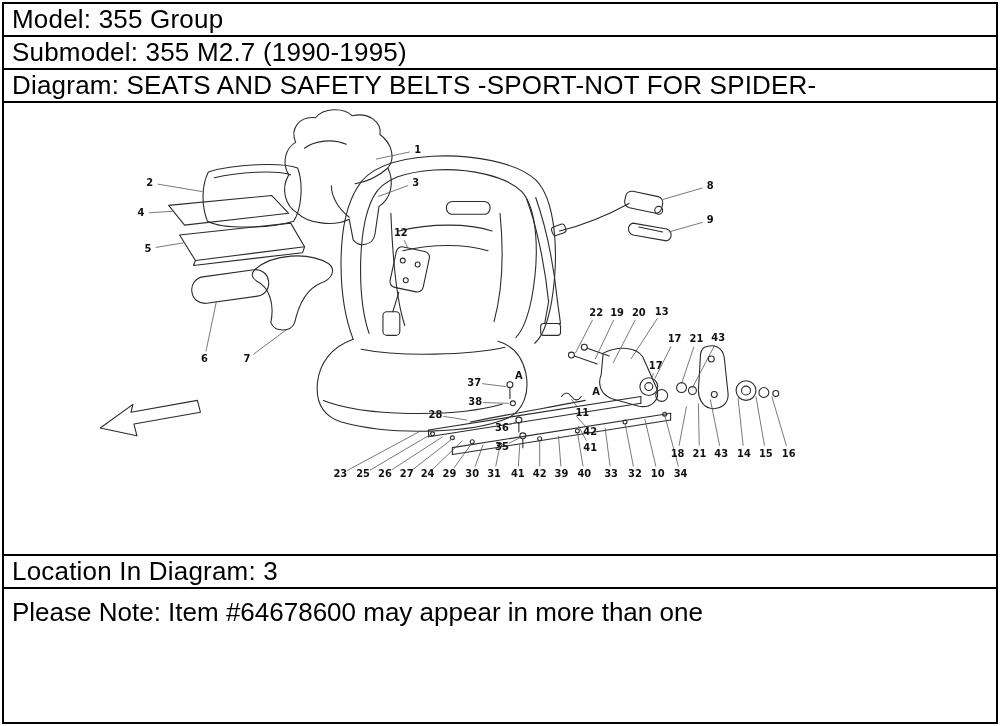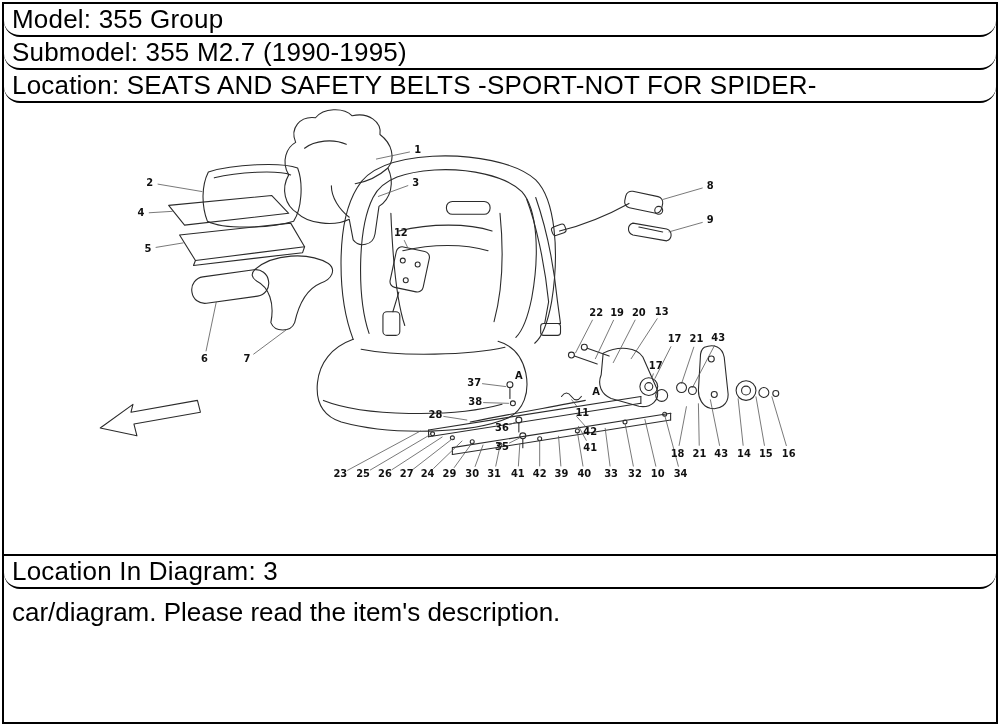--- a/index.html
+++ b/index.html
@@ -16,21 +16,21 @@
     box-sizing:content-box;
     background:var(--paper);
     display:flex;flex-direction:column;
   }
   .row{
     height:33px;flex:0 0 33px;
     border-bottom:2px solid var(--border);
     display:flex;align-items:center;
     padding-left:8px;box-sizing:border-box;
     font-size:26px;letter-spacing:0.2px;
-    white-space:nowrap;overflow:hidden;border-radius:16px;
+    white-space:nowrap;overflow:hidden;
   }
   .diagram-box{
     height:453px;flex:0 0 453px;
     border-bottom:2px solid var(--border);
     box-sizing:border-box;
     background:var(--paper);
   }
   .diagram-box svg{display:block;width:100%;height:100%;}
   .note-row{
     height:88px;flex:0 0 88px;
@@ -48,21 +48,21 @@
 
   <div class="row">
     <span>Model: 355 Group</span>
   </div>
 
   <div class="row">
     <span>Submodel: 355 M2.7 (1990-1995)</span>
   </div>
 
   <div class="row">
-    <span>Location: SEATS AND SAFETY BELTS -SPORT-NOT FOR SPIDER-</span>
+    <span>Diagram: SEATS AND SAFETY BELTS -SPORT-NOT FOR SPIDER-</span>
   </div>
 
   <div class="diagram-box">
     <svg id="diagram-svg" viewBox="0 0 1000 458" preserveAspectRatio="none">
 
       <g class="draw">
         <path d="M294,40 C288,26 298,13 314,15 C322,5 342,4 351,13 C367,9 381,19 379,32 C391,41 395,56 387,66 C394,81 390,97 378,105 L374,133 C372,145 358,147 352,139 L348,118 C332,126 306,122 296,112 C283,104 279,87 287,73 C279,59 285,45 294,40 Z"></path>
         <path d="M303,46 C313,38 332,36 345,42"></path>
         <path d="M387,66 C378,74 366,80 354,82"></path>
         <path d="M348,116 C338,108 330,96 330,84"></path>
@@ -263,16 +263,16 @@
         <text x="791" y="356" class="callout">16</text>
       </svg>
   </div>
 
   <div class="row">
     <span>Location In Diagram: 3</span>
   </div>
 
 
   <div class="note-row">
-    <div>car/diagram. Please read the item's description.</div>
+    <div>Please Note: Item #64678600 may appear in more than one</div>
   </div>
 
 </div>
 
 </body></html>

